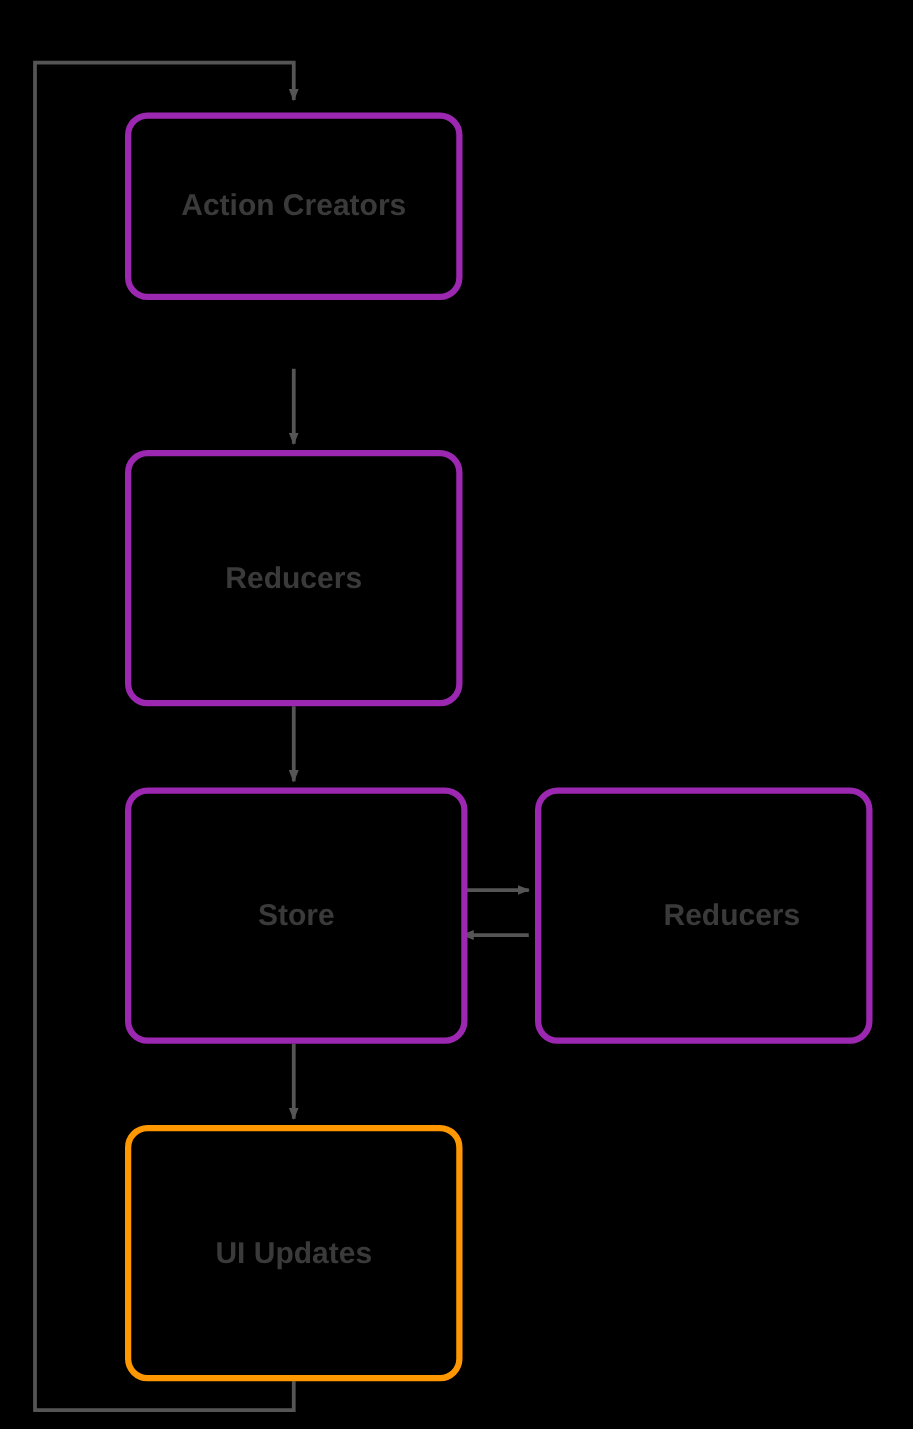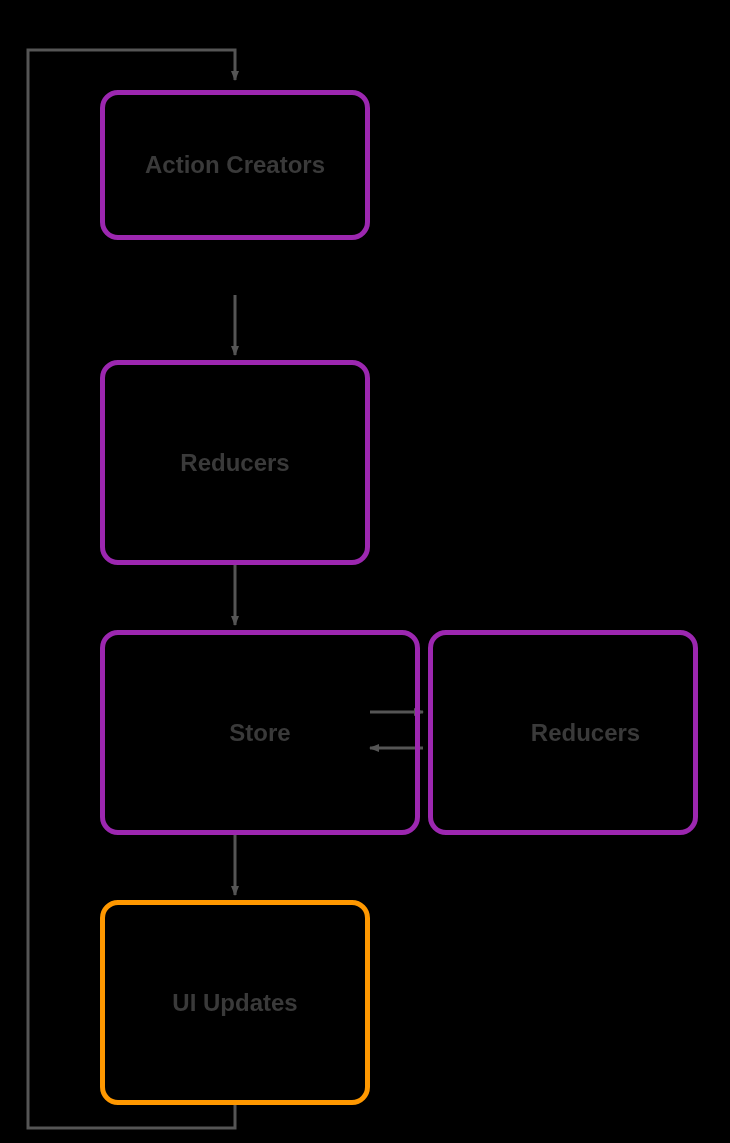--- a/index.html
+++ b/index.html
@@ -50,21 +50,21 @@
 </svg>
 
 <div class="node purple" style="left:100px; top:90px; width:270px; height:150px;">
   <span class="label">Action Creators</span>
 </div>
 
 <div class="node purple" style="left:100px; top:360px; width:270px; height:205px;">
   <span class="label">Reducers</span>
 </div>
 
-<div class="node purple" style="left:100px; top:630px; width:320px; height:205px;">
+<div class="node purple" style="left:100px; top:630px; width:274px; height:205px;">
   <span class="label">Store</span>
 </div>
 
 <div class="node purple" style="left:428px; top:630px; width:270px; height:205px;padding-left:45px;">
   <span class="label">Reducers</span>
 </div>
 
 <div class="node orange" style="left:100px; top:900px; width:270px; height:205px;">
   <span class="label">UI Updates</span>
 </div>

